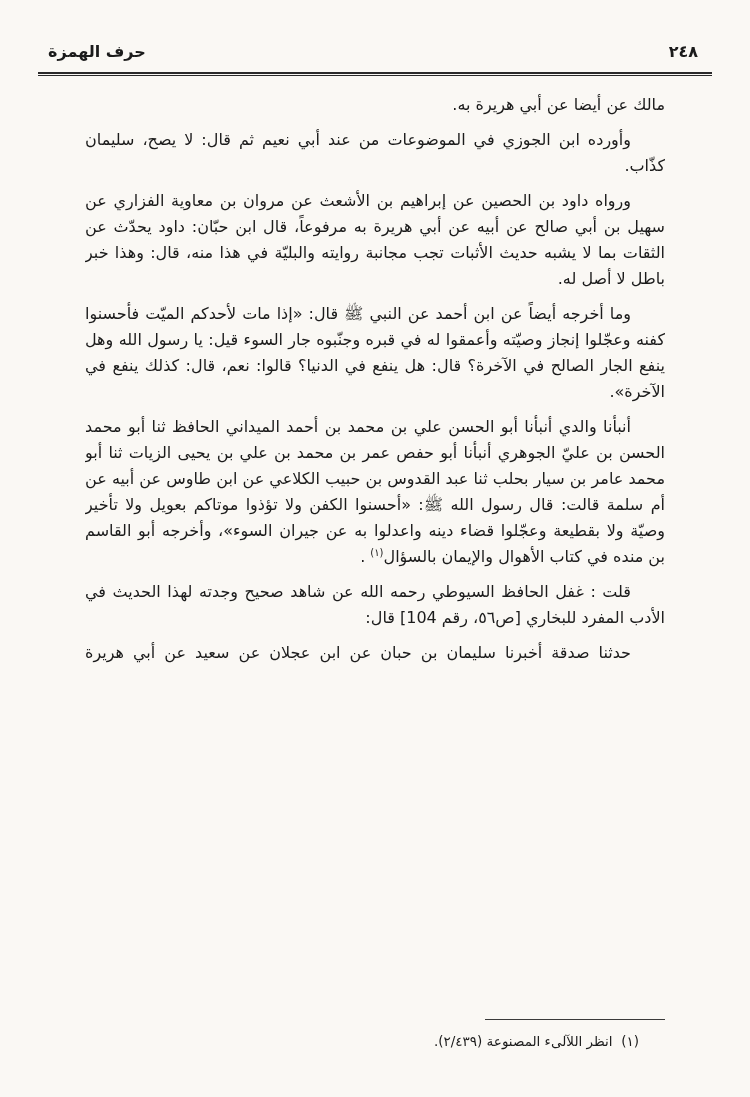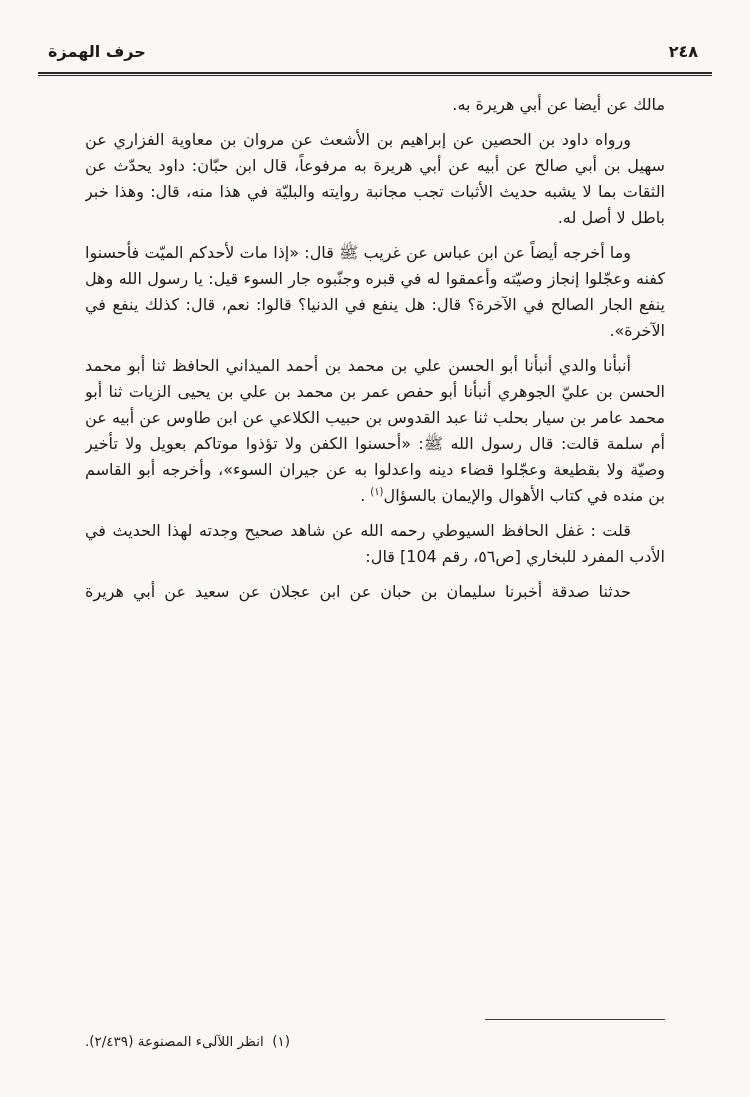--- a/index.html
+++ b/index.html
@@ -43,45 +43,46 @@
   .lead-bold { font-weight: normal; }
   .page-footer { position: absolute; bottom: 46px; left: 85px; right: 85px; }
   .footnote-rule {
     width: 180px; height: 0;
     border-top: 1.5px solid #3a3a3a;
     margin-bottom: 11px;
   }
   .footnote {
     margin: 0; padding-right: 26px;
     font-size: 13.5px; line-height: 20px;
-    text-align: left;
+    text-align: right;
   }
 </style>
 </head>
 <body>
 
 <div class="page">
 
   <header class="page-header">
     <span class="page-number">٢٤٨</span>
     <span class="section-title">حرف الهمزة</span>
   </header>
 
   <div class="header-rule"></div>
 
   <main class="body-text">
 
     <p class="para cont"><span>مالك عن أيضا عن أبي هريرة به.</span></p>
 
 
+    <p class="para"><span>وأورده ابن الجوزي في الموضوعات من عند أبي نعيم ثم قال: لا يصح، سليمان كذّاب.</span></p>
 
     <p class="para"><span>ورواه داود بن الحصين عن إبراهيم بن الأشعث عن مروان بن معاوية الفزاري عن سهيل بن أبي صالح عن أبيه عن أبي هريرة به مرفوعاً، قال ابن حبّان: داود يحدّث عن الثقات بما لا يشبه حديث الأثبات تجب مجانبة روايته والبليّة في هذا منه، قال: وهذا خبر باطل لا أصل له.</span></p>
 
 
-    <p class="para"><span>وما أخرجه أيضاً عن ابن عباس عن غريب ﷺ قال: «إذا مات لأحدكم الميّت فأحسنوا كفنه وعجّلوا إنجاز وصيّته وأعمقوا له في قبره وجنّبوه جار السوء قيل: يا رسول الله وهل ينفع الجار الصالح في الآخرة؟ قال: هل ينفع في الدنيا؟ قالوا: نعم، قال: كذلك ينفع في الآخرة».</span></p>
+    <p class="para"><span>وما أخرجه أيضاً عن ابن أحمد عن النبي ﷺ قال: «إذا مات لأحدكم الميّت فأحسنوا كفنه وعجّلوا إنجاز وصيّته وأعمقوا له في قبره وجنّبوه جار السوء قيل: يا رسول الله وهل ينفع الجار الصالح في الآخرة؟ قال: هل ينفع في الدنيا؟ قالوا: نعم، قال: كذلك ينفع في الآخرة».</span></p>
 
 
     <p class="para"><span>أنبأنا والدي أنبأنا أبو الحسن علي بن محمد بن أحمد الميداني الحافظ ثنا أبو محمد الحسن بن عليّ الجوهري أنبأنا أبو حفص عمر بن محمد بن علي بن يحيى الزيات ثنا أبو محمد عامر بن سيار بحلب ثنا عبد القدوس بن حبيب الكلاعي عن ابن طاوس عن أبيه عن أم سلمة قالت: قال رسول الله ﷺ: «أحسنوا الكفن ولا تؤذوا موتاكم بعويل ولا تأخير وصيّة ولا بقطيعة وعجّلوا قضاء دينه واعدلوا به عن جيران السوء»، وأخرجه أبو القاسم بن منده في كتاب الأهوال والإيمان بالسؤال</span><sup class="fn-ref">(١)</sup><span> .</span></p>
 
     <p class="para"><span class="lead-bold">قلت</span><span> : غفل الحافظ السيوطي رحمه الله عن شاهد صحيح وجدته لهذا الحديث في الأدب المفرد للبخاري [ص٥٦، رقم 104] قال:</span></p>
 
     <p class="para nosep stretch"><span>حدثنا صدقة أخبرنا سليمان بن حبان عن ابن عجلان عن سعيد عن أبي هريرة</span></p>
 
 
   </main>

